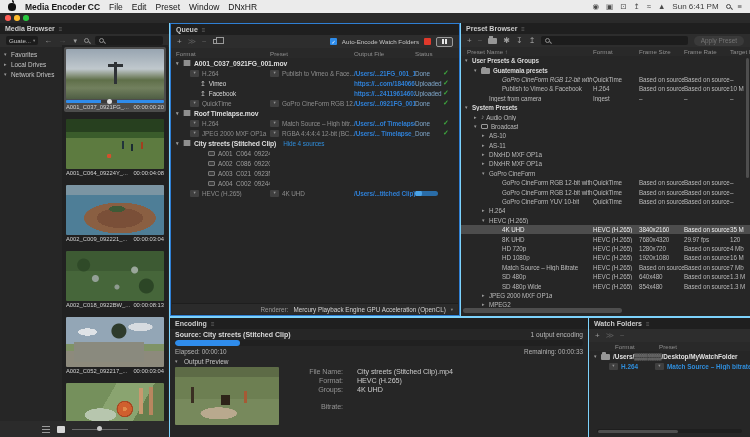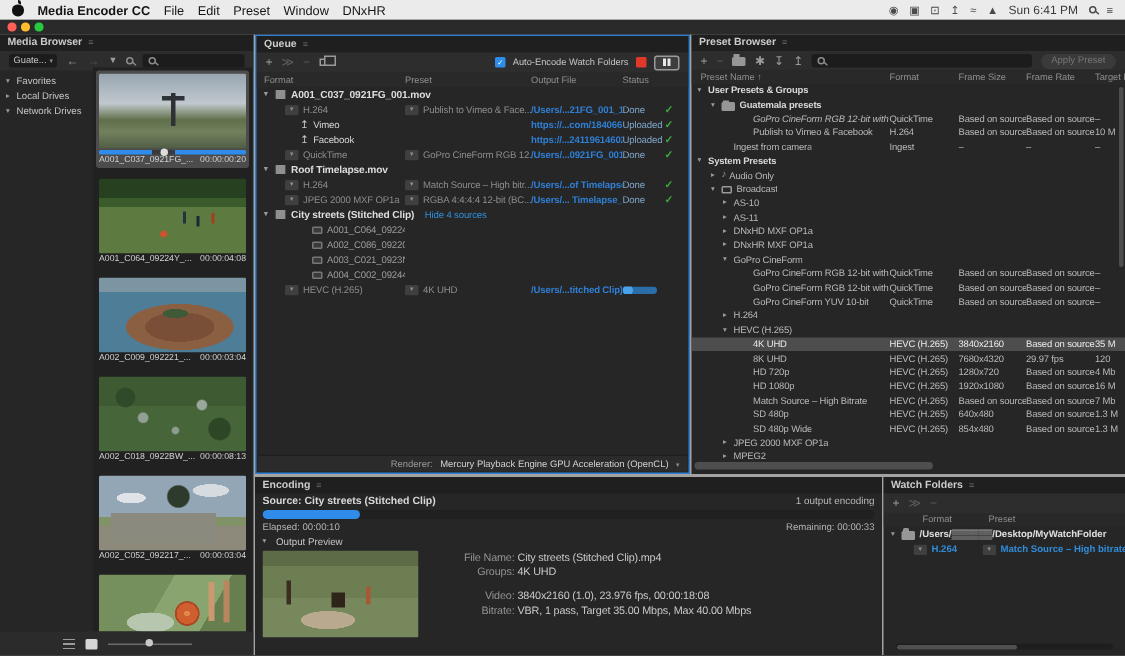--- a/index.html
+++ b/index.html
@@ -1,18 +1,18 @@
 <!DOCTYPE html>
 <html><head>
 <meta charset="utf-8">
 <style>
 *{margin:0;padding:0;box-sizing:border-box}
 html,body{background:#000}
 body{width:750px;height:437px;overflow:hidden}
-.app{position:relative;width:750px;height:437px;background:#a3a3a3;font-family:"Liberation Sans",sans-serif;cursor:default;user-select:none;overflow:hidden}
+.app{position:relative;width:750px;height:437px;background:#7dd3fc;font-family:"Liberation Sans",sans-serif;cursor:default;user-select:none;overflow:hidden}
 
 .menubar{position:absolute;top:0;left:0;right:0;height:13px;background:#ebebeb;display:flex;align-items:center;gap:9px;padding:0 8px;font-size:8.5px;color:#151515;z-index:30}
 .menubar .app-name{font-weight:bold}
 .mb-right{margin-left:auto;display:flex;align-items:center;gap:7px;font-size:8px;color:#3a3a3a}
 .mb-ic{font-size:7.5px;color:#4a4a4a;line-height:1}
 .apple{width:8px;height:8px;position:relative;background:#111;border-radius:45% 45% 48% 48%;flex:none}
 .apple::before{content:'';position:absolute;top:-2.5px;left:3.5px;width:2px;height:2.5px;background:#111;border-radius:0 2px 0 2px}
 .mag{width:5px;height:5px;border:1px solid #4a4a4a;border-radius:50%;position:relative;flex:none}
 .mag::after{content:'';position:absolute;width:3px;height:1px;background:#4a4a4a;transform:rotate(45deg);right:-3px;bottom:-1px}
 .mag.lt{border-color:#8d8d8d}.mag.lt::after{background:#8d8d8d}
@@ -135,21 +135,21 @@
 .srcline .note{margin-left:auto;font-weight:normal;font-size:6.6px;color:#b9b9b9}
 .ebar{height:6px;background:#202020;border-radius:3px;margin:2px 0;overflow:hidden}
 .efill{height:100%;background:#2f8ceb;border-radius:3px;width:16%}
 .etimes{display:flex;font-size:6.4px;color:#b3b3b3}
 .etimes .rem{margin-left:auto}
 .oplabel{display:flex;align-items:center;margin-top:3px;font-size:6.5px;color:#c6c6c6;gap:2px}
 .prev-row{display:flex;gap:8px;margin-top:2px}
 .ep-img{width:104px;height:58px;flex:none;border-radius:1px}
 .det{font-size:7.2px;letter-spacing:-0.1px;line-height:9.2px;color:#c9c9c9;overflow:hidden}
 .drow{display:flex;white-space:nowrap}
-.dl{width:56px;text-align:right;margin-right:2px;color:#939393;flex:none}
+.dl{width:56px;text-align:right;margin-right:14px;color:#939393;flex:none}
 .dv{white-space:nowrap}
 .avgrp{margin-top:7px}
 
 .wf-hdr{display:flex;align-items:center;height:9px;background:#292929;font-size:6.2px;color:#8f8f8f;padding-left:26px}
 .wf-hdr span:first-child{width:44px}
 .wfrow{display:flex;align-items:center;height:10px;font-size:6.4px;white-space:nowrap;overflow:hidden}
 .wfpath{font-weight:bold;color:#e0e0e0}
 .wfrow2{padding-left:20px}
 .wfrow2 .dd{display:inline-flex}
 .wfblue{color:#2f8ddb;font-weight:bold}
@@ -1039,36 +1039,35 @@
         <div class="ep-img sc-encode"></div>
         <div class="det">
           <div>
 
               <div class="drow">
                 <span class="dl">File Name:</span>
                 <span class="dv">City streets (Stitched Clip).mp4</span>
               </div>
 
 
+              <div class="drow">
+                <span class="dl">Format:</span>
+                <span class="dv">HEVC (H.265)</span>
+              </div>
 
               <div class="drow">
                 <span class="dl">Groups:</span>
                 <span class="dv">4K UHD</span>
               </div>
             </div>
           <div class="avgrp">
 
-              <div class="drow">
-                <span class="dl">Video:</span>
-                <span class="dv">3840x2160 (1.0), 23.976 fps, 00:00:18:08</span>
-              </div>
 
               <div class="drow">
                 <span class="dl">Bitrate:</span>
-                <span class="dv">VBR, 1 pass, Target 35.00 Mbps, Max 40.00 Mbps</span>
               </div>
 
             </div>
         </div>
       </div>
     </div>
   </div>
 
   <div class="panel" id="watchFolders">
     <div class="tabs">

